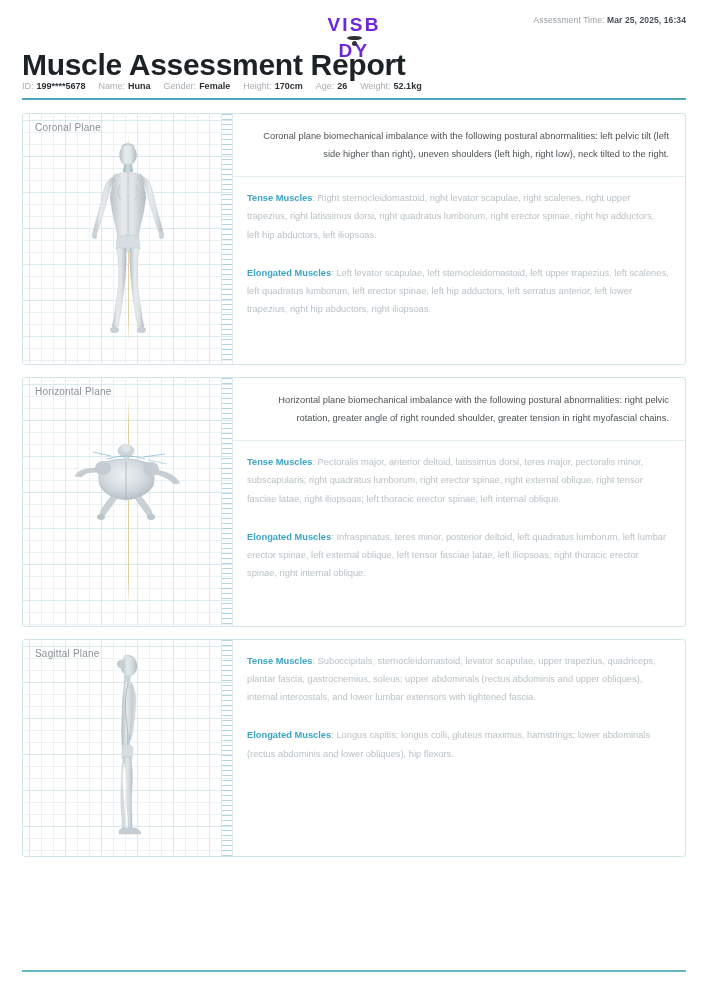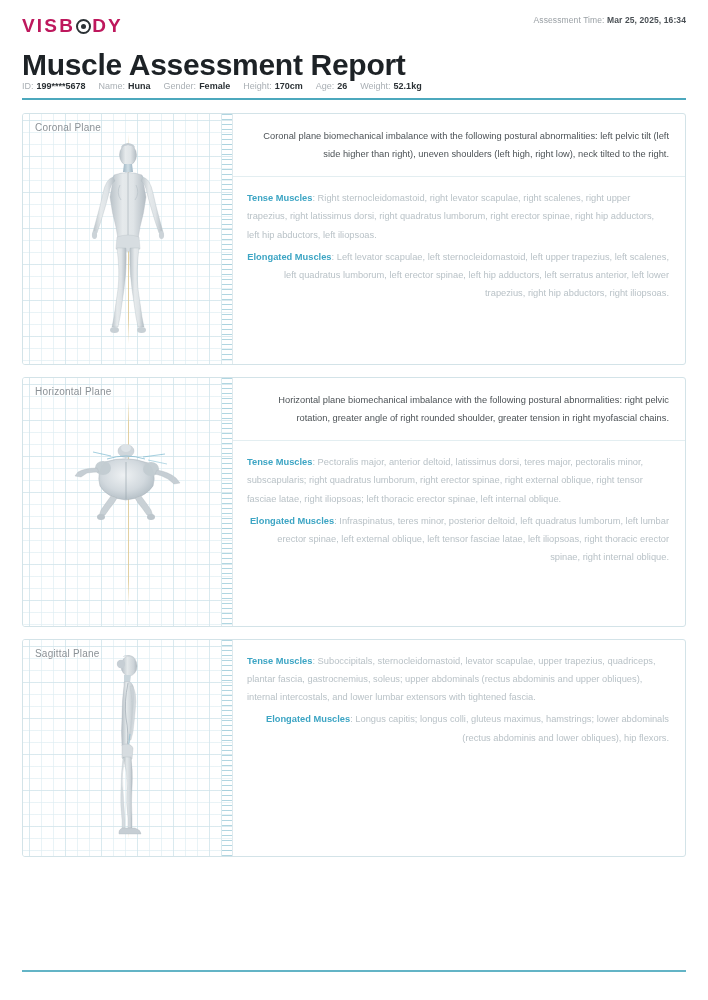--- a/index.html
+++ b/index.html
@@ -27,22 +27,23 @@
     letter-spacing: 0.1px;
     white-space: nowrap;
   }
   .assessment-time .at-label { color: #9aa0a5; }
   .assessment-time .at-value { color: #4a5055; font-weight: bold; }
 
   .logo {
     display: flex; align-items: center;
     font-size: 19px; font-weight: bold;
     letter-spacing: 2.2px;
-    color: #be185d;
+    color: #6d28d9;
     height: 24px;
+    flex-direction: column;
   }
   .logo-ring {
     display: inline-block;
     width: 15px; height: 15px;
     border: 2px solid #2b3135;
     border-radius: 50%;
     position: relative;
     margin: 0 1px;
     vertical-align: middle;
   }
@@ -160,21 +161,21 @@
     border-bottom: 1px solid #e3eef1;
     text-align: right;
   }
 
   .muscles {
     padding: 12px 16px 13px 14px;
     font-size: 9.3px;
     line-height: 1.95;
     color: #b9c2c7;
   }
-  .muscles p + p { margin-top: 4px; text-align: right; }
+  .muscles p + p { margin-top: 20px; }
   .m-head { color: #3da5c4; font-weight: bold; }
   .m-body { color: #b9c2c7; }
 
   .footer-rule {
     position: absolute;
     left: 22px; right: 22px;
     bottom: 28px;
     height: 2.5px;
     background: #63b4c6;
   }

